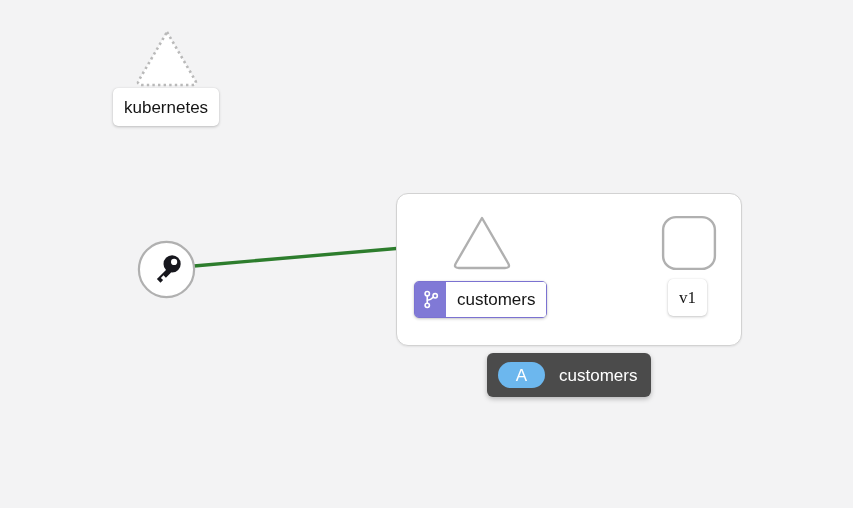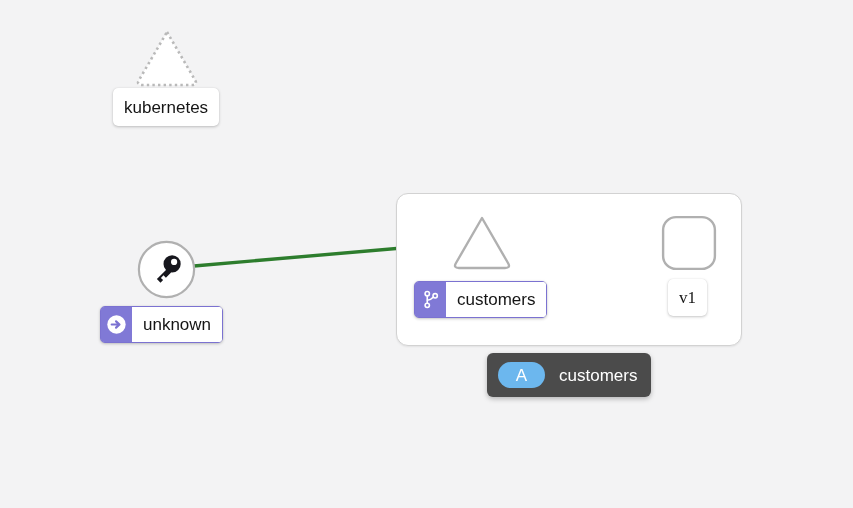--- a/index.html
+++ b/index.html
@@ -139,29 +139,20 @@
   </div>
 
   <svg class="node-shape" style="left:117px; top:240px;" width="59" height="59" viewBox="0 0 59 59">
     <circle cx="29.5" cy="29.5" r="27.6" fill="#ffffff" stroke="#b0b0b0" stroke-width="2.2"></circle>
     <g transform="translate(29.5,29.5)">
       <circle cx="5.6" cy="-5.6" r="8.6" fill="#17171d"></circle>
       <circle cx="7.6" cy="-7.6" r="3.1" fill="#ffffff"></circle>
       <path d="M 1.0 -1.0 L -9.6 9.6 L -6.0 13.2 L -3.4 10.6 L -5.6 8.4 L -3.0 5.8 L -0.6 8.2 L 4.6 3.0 Z" fill="#17171d"></path>
     </g>
   </svg>
-  <div class="label-card badged" style="left:80px; top:306px; height:37px;">
-    <span class="badge">
-      <svg width="21" height="21" viewBox="0 0 24 24">
-        <circle cx="12" cy="12" r="10.5" fill="#ffffff"></circle>
-        <path d="M 6.5 12 L 14.5 12 M 11.5 8.4 L 15.4 12 L 11.5 15.6" fill="none" stroke="#7b72d1" stroke-width="2.5" stroke-linecap="round" stroke-linejoin="round"></path>
-      </svg>
-    </span>
-    <span class="txt">unknown</span>
-  </div>
 
   <svg class="node-shape" style="left:431px; top:214px;" width="62" height="58" viewBox="0 0 62 58">
     <path d="M 31 4 L 57 49 Q 60 54 54 54 L 8 54 Q 2 54 5 49 Z" fill="#ffffff" stroke="#b0b0b0" stroke-width="2.4" stroke-linejoin="round"></path>
   </svg>
   <div class="label-card badged" style="left:394px; top:281px; height:37px;">
     <span class="badge">
       <svg width="20" height="21" viewBox="0 0 24 24">
         <circle cx="7.5" cy="5" r="2.6" fill="none" stroke="#ffffff" stroke-width="1.9"></circle>
         <circle cx="7.5" cy="19" r="2.6" fill="none" stroke="#ffffff" stroke-width="1.9"></circle>
         <circle cx="17" cy="7.5" r="2.6" fill="none" stroke="#ffffff" stroke-width="1.9"></circle>

